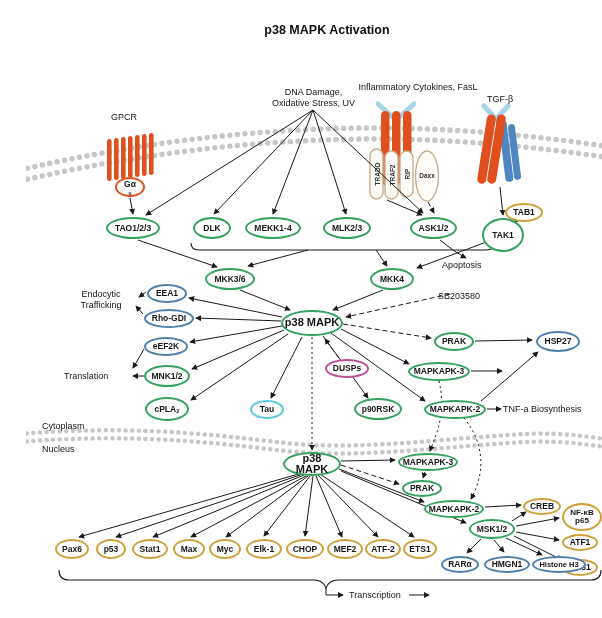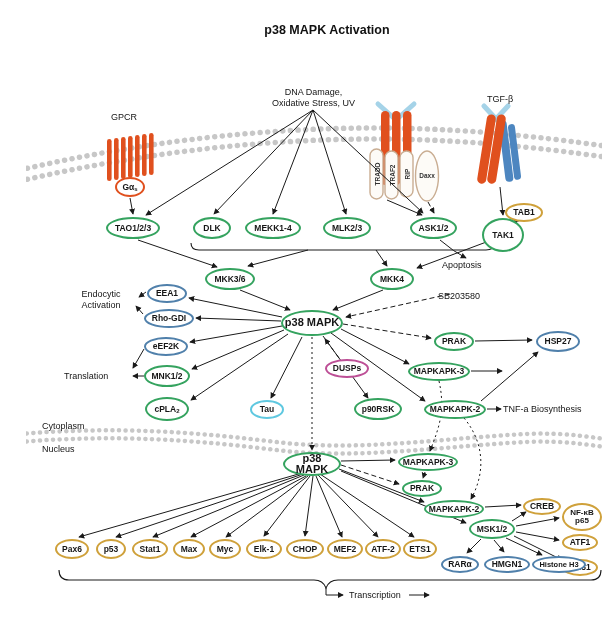--- a/index.html
+++ b/index.html
@@ -12,21 +12,21 @@
   .center { text-align:center; }
   .node { position:absolute; border-radius:50%; background:#fff; display:flex;
           align-items:center; justify-content:center; font-size:8.5px; font-weight:bold;
           color:#161616; text-align:center; line-height:1.02; z-index:3; }
   .node sub { font-size:6px; line-height:1; transform:translateY(2px); }
   .green     { border:2.4px solid var(--green); }
   .blue      { border:2.2px solid var(--blue); }
   .tan       { border:2.2px solid var(--tan); }
   .pink      { border:2.2px solid var(--pink); }
   .lightblue { border:2.2px solid var(--lightblue); }
-  .orange    { border:2px solid var(--orange); }
+  .orange    { border:2px solid var(--orange);flex-direction:column; }
   .big  { font-size:11px; }
   .tiny { font-size:7.5px; }
   .col { flex-direction:column; font-size:8px; }
 </style>
 </head>
 <body>
 
 <div class="canvas">
 
   <svg class="layer" width="602" height="618" viewBox="0 0 602 618">
@@ -158,27 +158,28 @@
     </g>
   </svg>
 
   <div class="title">p38 MAPK Activation</div>
 
   <div class="label center" style="left:76px;top:112px;width:44px">GPCR</div>
   <div class="label center" style="left:225px;top:87px;width:125px">
     <div>DNA Damage,</div>
     <div>Oxidative Stress, UV</div>
   </div>
+  <div class="label center" style="left:308px;top:82px;width:168px">Inflammatory Cytokines, FasL</div>
   <div class="label center" style="left:452px;top:94px;width:44px">TGF-β</div>
 
   <div class="label" style="left:416px;top:260px">Apoptosis</div>
   <div class="label" style="left:412px;top:291px">SB203580</div>
   <div class="label center" style="left:38px;top:289px;width:74px">
     <div>Endocytic</div>
-    <div>Activation</div>
+    <div>Trafficking</div>
   </div>
   <div class="label" style="left:38px;top:371px">Translation</div>
   <div class="label" style="left:477px;top:404px;width:100px">TNF-a Biosynthesis</div>
   <div class="label" style="left:16px;top:421px">Cytoplasm</div>
   <div class="label" style="left:16px;top:444px">Nucleus</div>
   <div class="label" style="left:323px;top:590px">Transcription</div>
 
   <div class="node orange" style="left:89px;top:177px;width:30px;height:20px">
       <span>Gα</span>
       <sub>s</sub>

